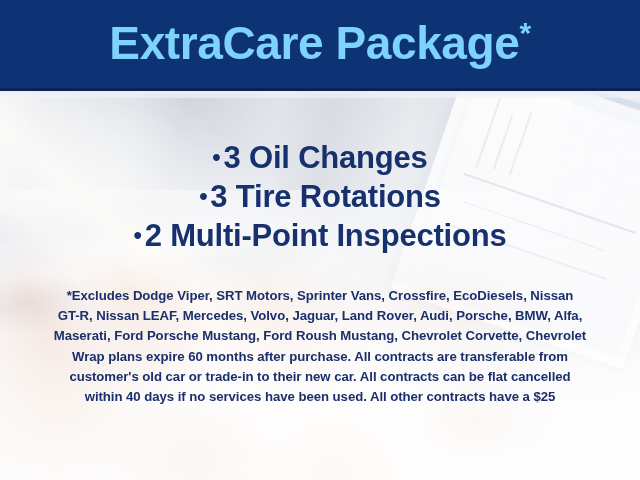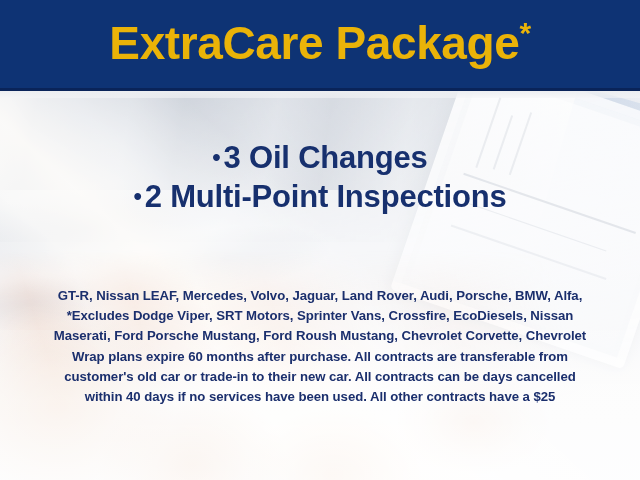--- a/index.html
+++ b/index.html
@@ -207,21 +207,21 @@
   .header-underglow {
     position: absolute;
     left: 0;
     top: 91px;
     width: 640px;
     height: 7px;
     background: linear-gradient(to bottom, rgba(236,238,241,0.95) 0%, rgba(245,246,248,0.55) 100%);
     z-index: 4;
   }
   .header-title {
-    color: #eab308;
+    color: #7dd3fc;
     font-size: 46px;
     font-weight: bold;
     letter-spacing: -0.4px;
     line-height: 1;
     white-space: nowrap;
     margin: 8px;
     padding: 0 0 3px 0;
   }
   .header-title .asterisk {
     font-size: 30px;
@@ -297,25 +297,26 @@
   <div class="bg-layer bg-haze-bottom"></div>
 
   <div class="header-banner">
     <h1 class="header-title"><span>ExtraCare Package</span><span class="asterisk">*</span></h1>
   </div>
   <div class="header-rule"></div>
   <div class="header-underglow"></div>
 
   <div class="benefits">
     <div class="benefit-line"><span class="dot">•</span><span>3 Oil Changes</span></div>
+    <div class="benefit-line"><span class="dot">•</span><span>3 Tire Rotations</span></div>
     <div class="benefit-line"><span class="dot">•</span><span>2 Multi-Point Inspections</span></div>
   </div>
 
   <div class="disclaimer">
+    <div class="disclaimer-line">*Excludes Dodge Viper, SRT Motors, Sprinter Vans, Crossfire, EcoDiesels, Nissan</div>
     <div class="disclaimer-line">GT-R, Nissan LEAF, Mercedes, Volvo, Jaguar, Land Rover, Audi, Porsche, BMW, Alfa,</div>
-    <div class="disclaimer-line">*Excludes Dodge Viper, SRT Motors, Sprinter Vans, Crossfire, EcoDiesels, Nissan</div>
     <div class="disclaimer-line">Maserati, Ford Porsche Mustang, Ford Roush Mustang, Chevrolet Corvette, Chevrolet</div>
     <div class="disclaimer-line">Wrap plans expire 60 months after purchase. All contracts are transferable from</div>
-    <div class="disclaimer-line">customer's old car or trade-in to their new car. All contracts can be days cancelled</div>
+    <div class="disclaimer-line">customer's old car or trade-in to their new car. All contracts can be flat cancelled</div>
     <div class="disclaimer-line">within 40 days if no services have been used. All other contracts have a $25</div>
   </div>
 
 </div>
 
 </body></html>

